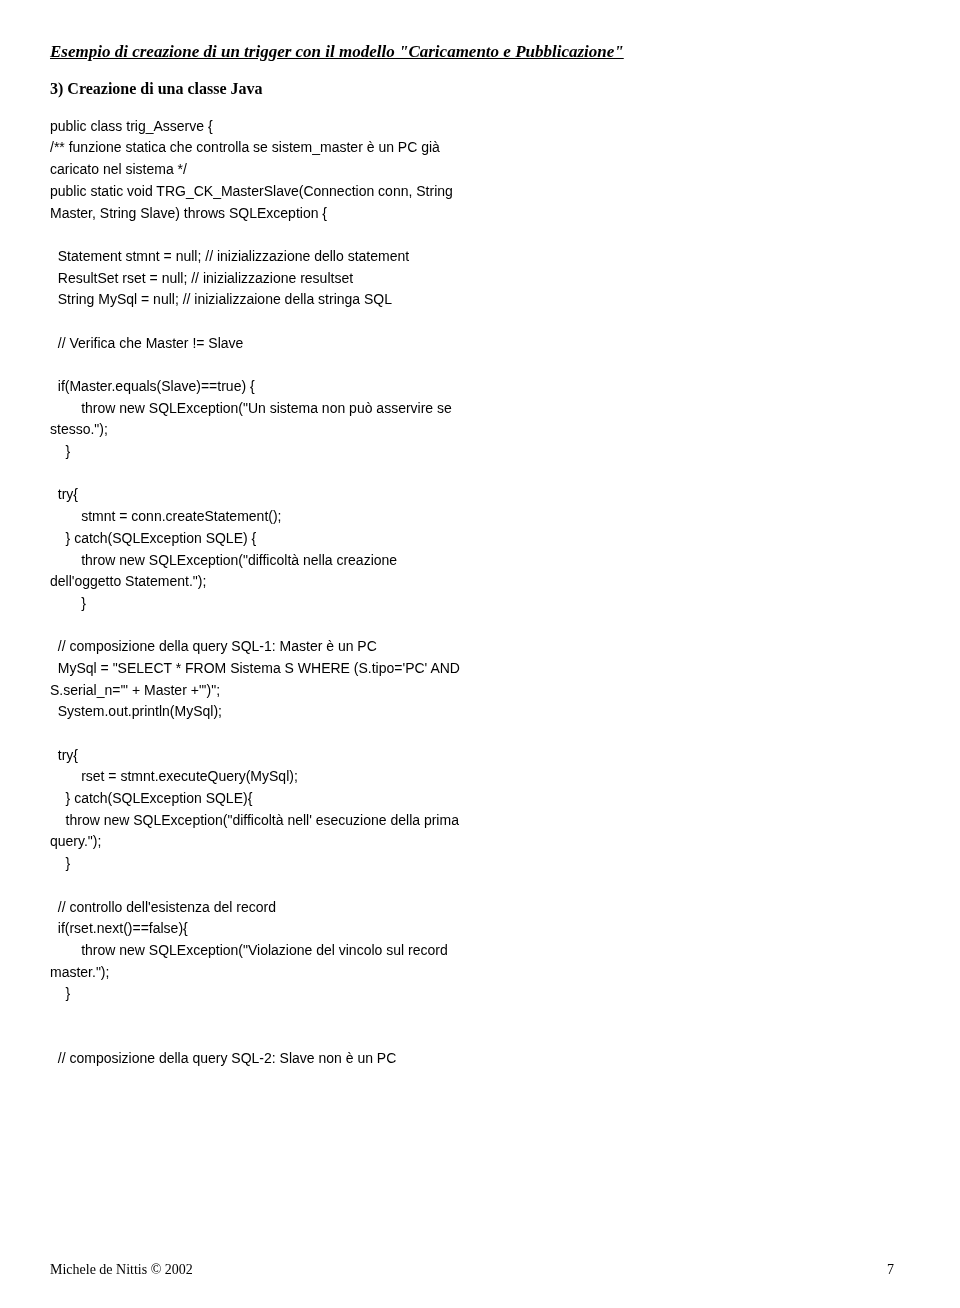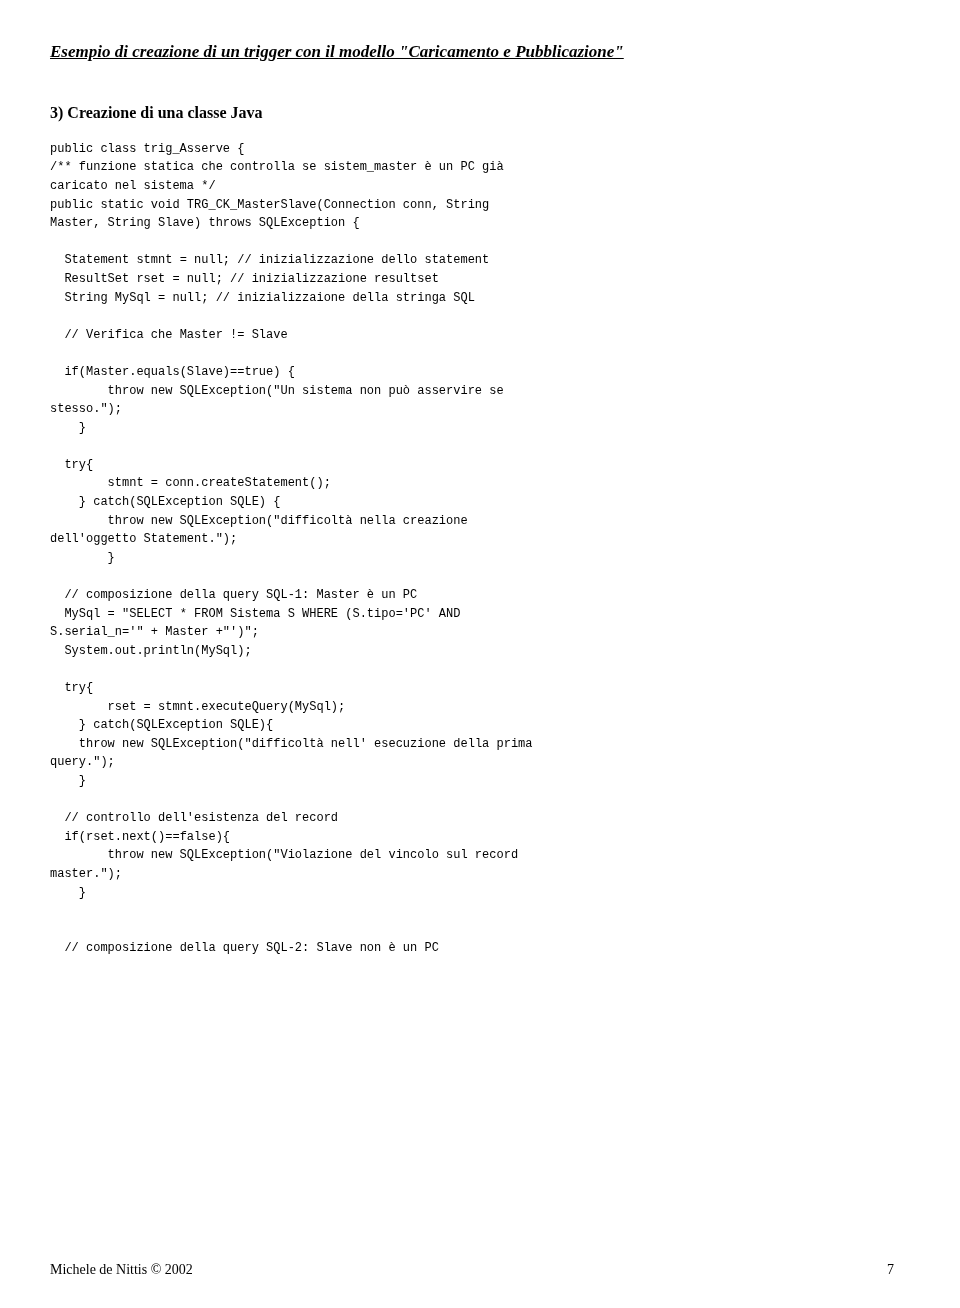--- a/index.html
+++ b/index.html
@@ -17,34 +17,34 @@
       padding: 40px 50px 40px 50px;
       position: relative;
     }
 
     .page-title {
       font-family: 'Times New Roman', Times, serif;
       font-style: italic;
       font-size: 17px;
       font-weight: bold;
       text-decoration: underline;
-      margin-bottom: 40px;
+      margin-bottom: 16px;
       line-height: 1.4;
     }
 
     .section-heading {
       font-family: 'Times New Roman', Times, serif;
       font-size: 16px;
       font-weight: bold;
       margin-bottom: 18px;
     }
 
     .code-block {
-      font-family: Liberation Mono, monospace;
-      font-size: 12px;
+      font-family: Liberation Sans, sans-serif;
+      font-size: 14px;
       line-height: 1.55;
       white-space: pre-wrap;
       word-break: break-word;
     }
 
     .footer {
       position: absolute;
       bottom: 30px;
       left: 50px;
       right: 66px;

